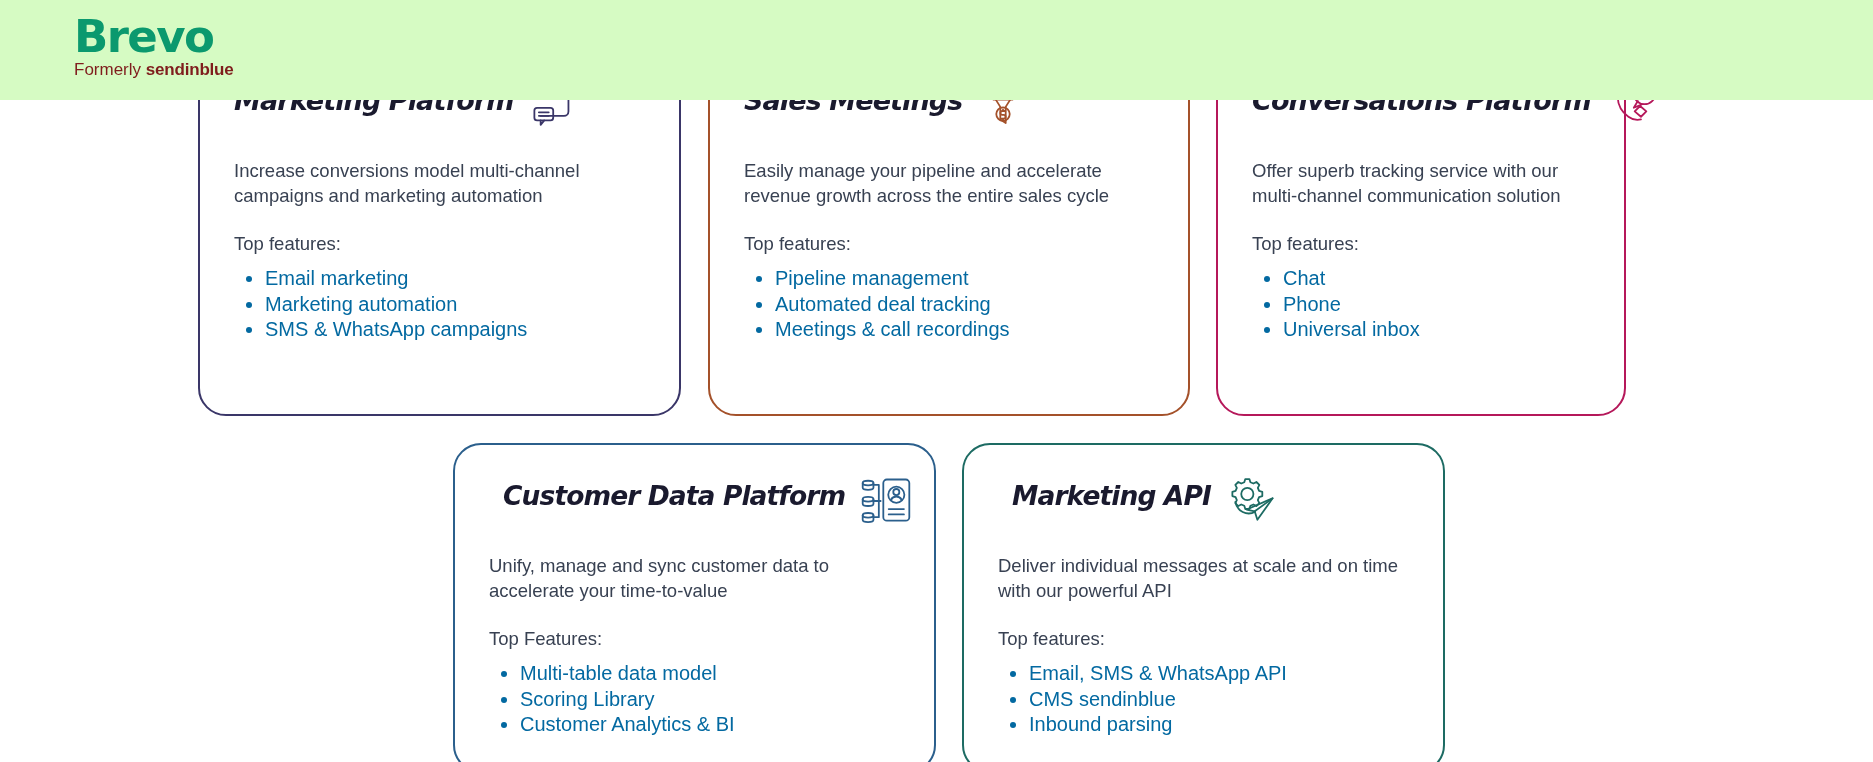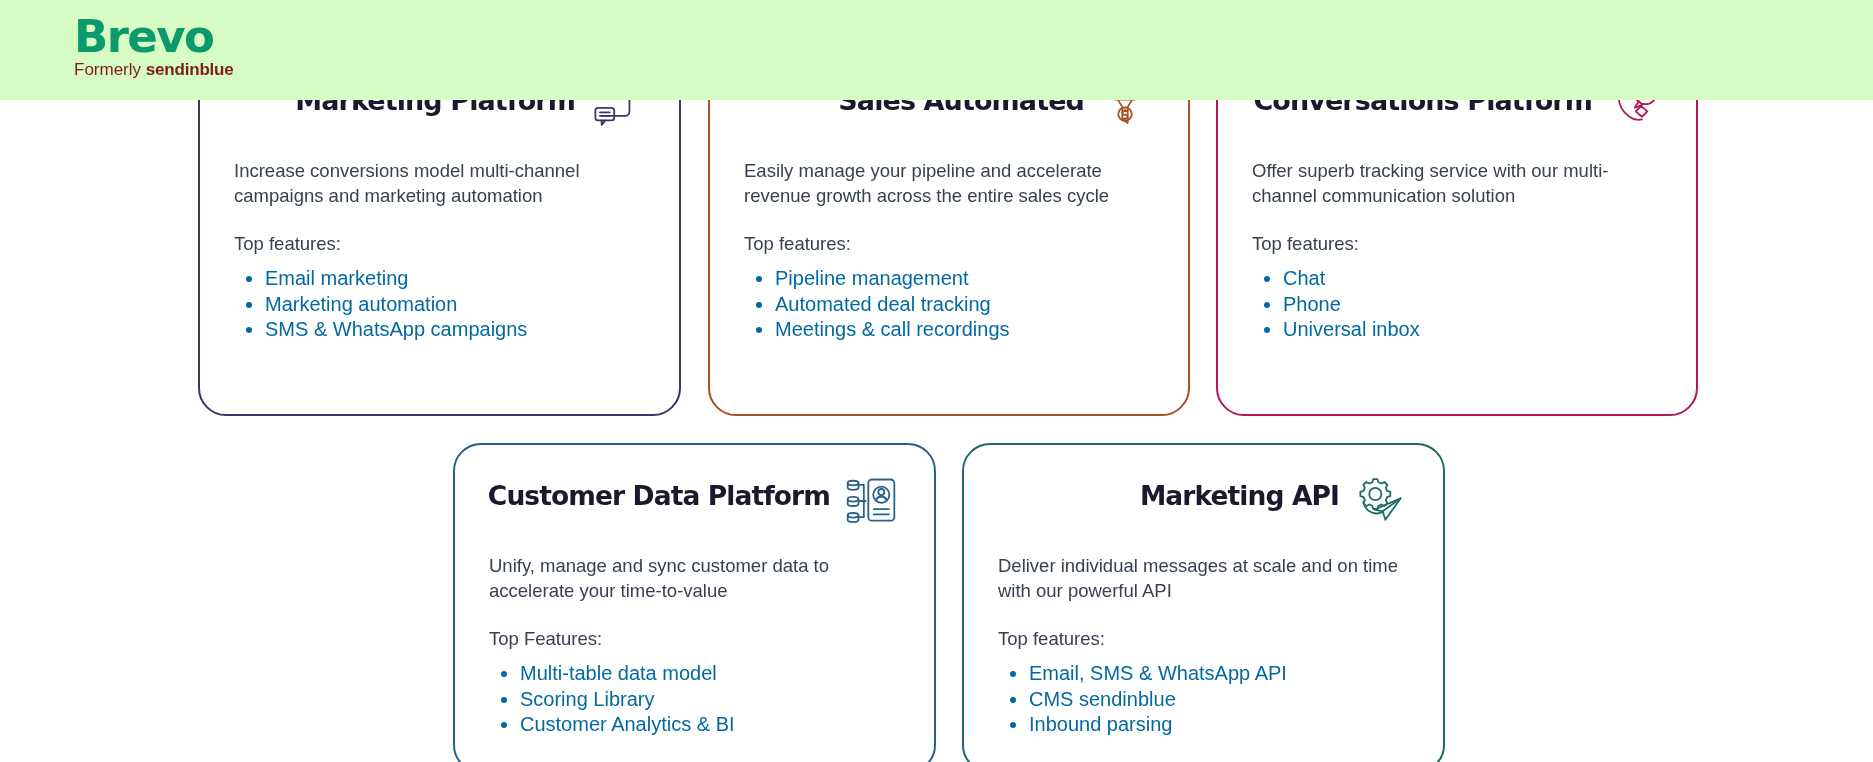--- a/index.html
+++ b/index.html
@@ -72,22 +72,23 @@
     left: 0;
     top: 0;
     right: 0;
     bottom: 0;
     padding: 34px 34px 0 34px;
     box-sizing: border-box;
   }
   .card-head {
     display: flex;
     align-items: flex-start;
-    justify-content: flex-end;
+    justify-content: flex-start;
     gap: 12px;
+    font-style: italic;
   }
   .card-title {
     font-family: "DejaVu Sans", sans-serif;
     font-size: 27px;
     line-height: 34px;
     font-weight: 700;
     letter-spacing: -0.9px;
     color: #1a1a2e;
     margin: 0;
     white-space: nowrap;
@@ -123,21 +124,21 @@
   }
   .card-list li {
     font-size: 20px;
     line-height: 25.5px;
     color: #0369a1;
   }
 
   
   .card-marketing   { left: 198px;  top: 48px;  width: 483px; height: 368px; }
   .card-sales       { left: 708px;  top: 48px;  width: 482px; height: 368px; }
-  .card-conv        { left: 1216px; top: 48px;  width: 482px; height: 368px; }
+  .card-conv        { left: 1216px; top: 48px;  width: 410px; height: 368px; }
 
   
   .card-cdp         { left: 453px;  top: 443px; width: 483px; height: 330px; }
   .card-api         { left: 962px;  top: 443px; width: 483px; height: 330px; }
 
   .card-cdp .card-title,
   .card-api .card-title { font-size: 26.5px; margin-left: 14px; }
 </style>
 </head>
 <body>
@@ -173,21 +174,21 @@
       <li>Email marketing</li>
       <li>Marketing automation</li>
       <li>SMS &amp; WhatsApp campaigns</li>
     </ul>
   </div>
 </div>
 
 <div class="card card-sales" style="border-color: rgb(164, 81, 42);">
   <div class="card-inner">
     <div class="card-head">
-      <h2 class="card-title">Sales Automated</h2>
+      <h2 class="card-title">Sales Meetings</h2>
       <span class="card-icon">
         <svg viewBox="0 0 64 58" fill="none" stroke="#a4512a" stroke-width="2" stroke-linecap="round" stroke-linejoin="round">
           <path d="M14 6 H50 L35 30 V48 L29 44 V30 Z"></path>
           <path d="M17.5 14 H46.5"></path>
           <path d="M21.5 22 H42.5"></path>
           <circle cx="32" cy="38" r="7.5"></circle>
           <path d="M34.6 34.6 h-3.4 a2.1 2.1 0 0 0 0 4.2 h1.6 a2.1 2.1 0 0 1 0 4.2 h-3.4"></path>
           <path d="M32 32.8 v1.8 M32 43 v1.8"></path>
         </svg>
       </span>

